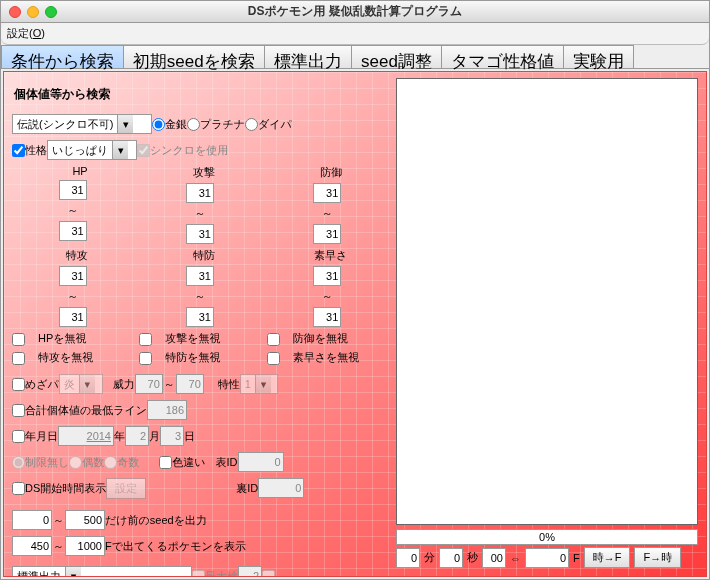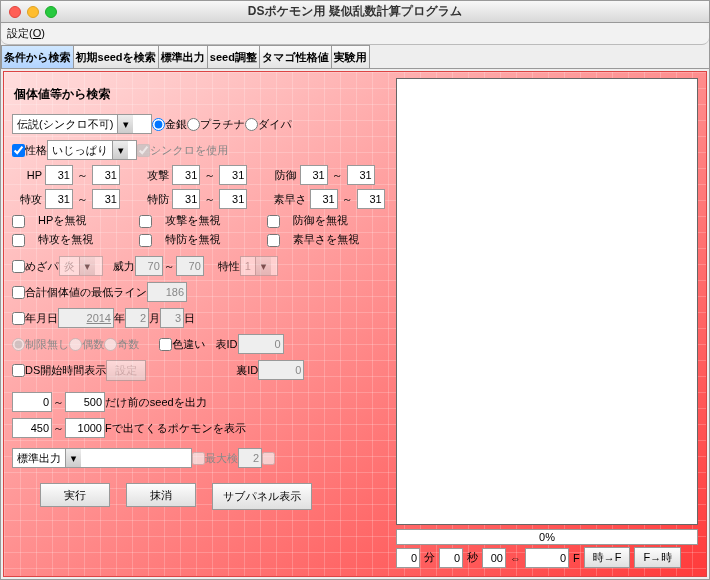--- a/index.html
+++ b/index.html
@@ -9,33 +9,33 @@
 .tl-buttons { display: flex; gap: 6px; position: absolute; left: 8px; }
 .tl-btn { width: 12px; height: 12px; border-radius: 50%; }
 .tl-close { background: #ff5f56; border: 1px solid #e0443e; }
 .tl-min { background: #ffbd2e; border: 1px solid #dea123; }
 .tl-max { background: #27c93f; border: 1px solid #1aab29; }
 .title { flex: 1; text-align: center; font-weight: bold; font-size: 12px; color: #333; }
 .menubar { height: 22px; background: #f2f2f2; border-bottom: 1px solid #bbb; padding: 0 6px; display: flex; align-items: center; border-radius: 7px; }
 .menubar span { font-size: 11px; }
 .menubar u { text-decoration: underline; }
 .tabbar { height: 24px; display: flex; border-bottom: 1px solid #999; background: #eee; }
-.tab { padding: 4px 2px; border: 1px solid #999; border-bottom: none; margin-right: -1px; background: linear-gradient(#fafafa,#e4e4e4); font-size: 11px; cursor: pointer; font-weight: bold; }
+.tab { padding: 4px 9px; border: 1px solid #999; border-bottom: none; margin-right: -1px; background: linear-gradient(#fafafa,#e4e4e4); font-size: 17px; cursor: pointer; }
 .tab.active { background: linear-gradient(#cfe7ff,#b3d4ff); }
 .main-area { flex: 1; display: flex; padding: 4px; gap: 2px; background: linear-gradient(to bottom right, #ffdede, #ff3b3b); border: 1px solid #d44; margin: 2px; position: relative; overflow: hidden; }
 .grid-overlay { position: absolute; inset: 0; background-image: linear-gradient(rgba(255,255,255,0.2) 1px, transparent 1px), linear-gradient(90deg, rgba(255,255,255,0.2) 1px, transparent 1px); background-size: 16px 16px; pointer-events: none; }
 .left-panel { width: 384px; position: relative; z-index: 1; padding: 6px 2px; }
 .right-panel { flex: 1; position: relative; z-index: 1; padding: 2px 4px 4px 2px; display: flex; flex-direction: column; }
 .section-title { font-weight: bold; font-size: 12px; margin: 4px 4px 10px; }
 .row { display: flex; align-items: center; gap: 0; margin: 4px 2px; min-height: 22px; }
 input[type=text] { font-size: 11px; height: 20px; border: 1px solid #999; padding: 0 2px; text-align: right; background: #fff; }
 input[type=text].disabled-input { background: #eee; color: #888; }
 input[type=checkbox], input[type=radio] { margin: 0; }
 .stat-grid { display: grid; grid-template-columns: 1fr 1fr 1fr; gap: 4px 6px; margin: 4px 2px; }
-.stat-cell { display: flex; align-items: center; gap: 3px; }
+.stat-cell { display: flex; align-items: center; gap: 3px; flex-direction: column; }
 .stat-cell .label { width: 30px; text-align: right; }
 .stat-input { width: 28px; }
 .ignore-grid { display: grid; grid-template-columns: 1fr 1fr 1fr; gap: 4px 6px; margin: 2px 2px 8px; }
 .ignore-cell { display: flex; align-items: flex-end; gap: 13px; }
 button { font-size: 11px; padding: 2px 8px; border: 1px solid #999; background: linear-gradient(#fdfdfd,#e0e0e0); cursor: pointer; }
 .btn-big { width: 70px; height: 24px; }
 .button-row { display: flex; gap: 16px; margin: 14px 30px 4px; }
 .out-area { flex: 1; background: #fff; border: 1px solid #666; }
 .progress-wrap { margin-top: 4px; background: #fff; border: 1px solid #999; text-align: center; font-size: 11px; padding: 1px; }
 .frame-calc-label { margin-top: 4px; font-size: 11px; font-weight: bold; }

